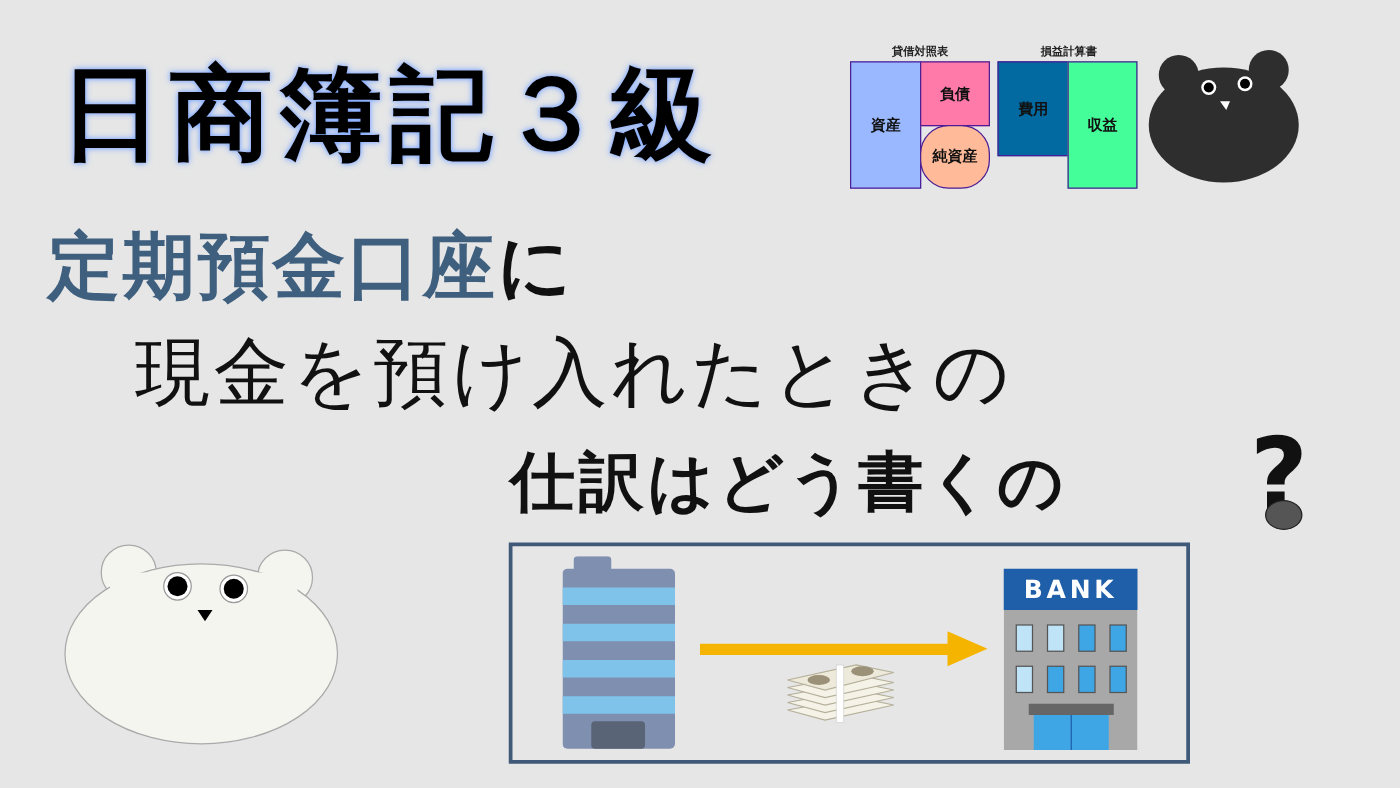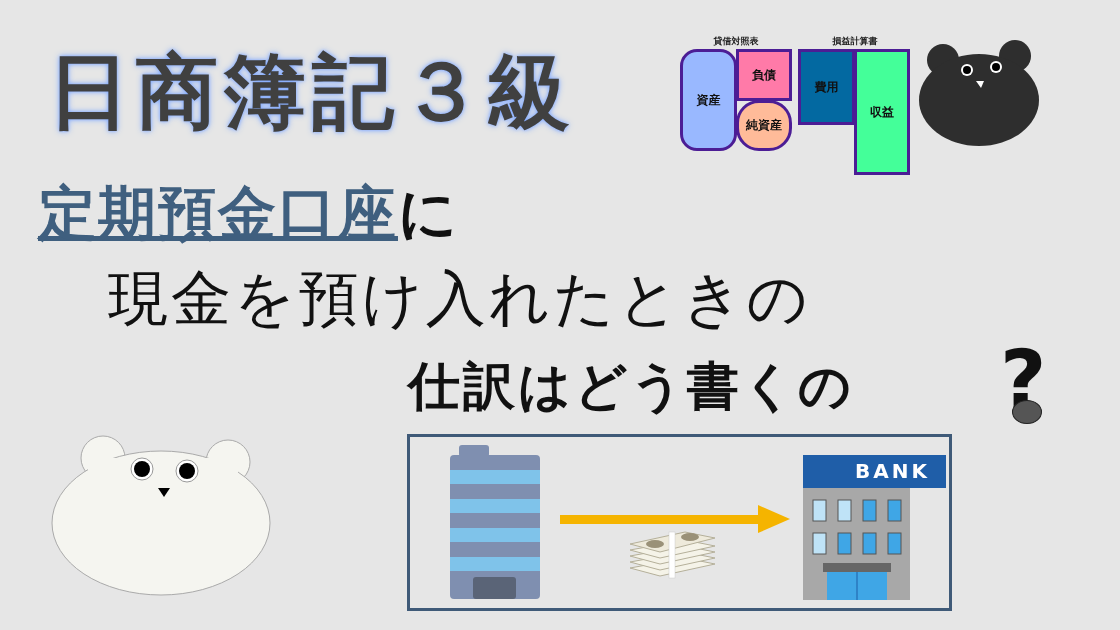--- a/index.html
+++ b/index.html
@@ -1,54 +1,54 @@
 <!DOCTYPE html>
 <html><head>
 <meta charset="utf-8">
 <style>
   html, body { margin:0; padding:0; }
   body { width:1120px; height:630px; background:#e6e6e6; position:relative; overflow:hidden;
          font-family:"DejaVu Sans","Liberation Sans",sans-serif; }
   .abs { position:absolute; }
 
-  .title { left:48px; top:42px; font-size:82px; font-weight:bold; color:#404040; letter-spacing:6px;
+  .title { left:48px; top:42px; font-size:82px; font-weight:bold; color:#000000; letter-spacing:6px;
            text-shadow:0 0 6px #7fa8ff, 0 0 3px #9dbcff; line-height:100px; white-space:nowrap; }
 
   .line1 { left:38px; top:178px; font-size:58px; font-weight:bold; line-height:70px; white-space:nowrap; letter-spacing:2px; }
-  .line1 .accent { color:#3f5f7f;text-decoration:underline; }
+  .line1 .accent { color:#3f5f7f; }
   .line1 .plain { color:#111; }
   .line2 { left:108px; top:262px; font-size:60px; font-weight:normal; color:#111; line-height:72px; white-space:nowrap; letter-spacing:3px; }
   .line3 { left:408px; top:350px; font-size:52px; font-weight:bold; color:#111; line-height:72px; white-space:nowrap; letter-spacing:3px; }
   .qmark { left:1000px; top:340px; font-size:80px; font-weight:bold; color:#111; line-height:80px; }
   .qdot { left:1012px; top:400px; width:28px; height:22px; background:#555; border-radius:50%; border:1px solid #222; }
 
   
   .bs-label, .pl-label { font-size:9px; color:#222; font-weight:bold; text-align:center; }
   .bs-label { left:680px; top:35px; width:112px; }
   .pl-label { left:800px; top:35px; width:110px; }
-  .box { position:absolute; display:flex; align-items:center; justify-content:center; font-size:12px; font-weight:bold; color:#111; box-sizing:border-box; border:3px solid #4c1d95; }
+  .box { position:absolute; display:flex; align-items:center; justify-content:center; font-size:12px; font-weight:bold; color:#111; box-sizing:border-box; border:1px solid #4c1d95; }
 
   .frame { left:407px; top:434px; width:545px; height:177px; border:3px solid #3f5a78; box-sizing:border-box; }
 </style>
 </head>
 <body>
 
 <div class="abs title">日商簿記３級</div>
 
 <div class="abs bs-label">貸借対照表</div>
 <div>
-  <div class="box" style="left:680px;top:49px;width:57px;height:102px;background:#99b8ff;border-radius:17px;">資産</div>
+  <div class="box" style="left:680px;top:49px;width:57px;height:102px;background:#99b8ff;">資産</div>
   <div class="box" style="left:736px;top:49px;width:56px;height:52px;background:#ff7aa8;">負債</div>
   <div class="box" style="left:736px;top:100px;width:56px;height:51px;background:#ffbb99;border-radius:23px;">純資産</div>
 </div>
 
 <div class="abs pl-label">損益計算書</div>
 <div>
   <div class="box" style="left:798px;top:49px;width:57px;height:76px;background:#0369a1;">費用</div>
-  <div class="box" style="left:854px;top:49px;width:56px;height:126px;background:#44ff99;font-family:Liberation Mono, monospace;">収益</div>
+  <div class="box" style="left:854px;top:49px;width:56px;height:102px;background:#44ff99;font-family:Liberation Mono, monospace;">収益</div>
 </div>
 
 <svg class="abs" style="left:915px;top:38px;" width="125" height="110">
   <circle cx="28" cy="22" r="16" fill="#2e2e2e"></circle>
   <circle cx="100" cy="18" r="16" fill="#2e2e2e"></circle>
   <ellipse cx="64" cy="62" rx="60" ry="46" fill="#2e2e2e"></ellipse>
   <circle cx="52" cy="32" r="6" fill="#fff"></circle>
     <circle cx="52" cy="32" r="4" fill="#000"></circle>
   <circle cx="81" cy="29" r="6" fill="#fff"></circle>
     <circle cx="81" cy="29" r="4" fill="#000"></circle>
@@ -99,21 +99,21 @@
     <polygon points="5,28 60,18 90,24 35,36" fill="#f5f3e8"></polygon>
     <polygon points="5,22 60,12 90,18 35,30" fill="#f5f3e8"></polygon>
     <polygon points="5,16 60,4 90,10 35,24" fill="#eeeadb"></polygon>
   </g>
   <ellipse cx="30" cy="16" rx="9" ry="4" fill="#9a9178"></ellipse>
   <ellipse cx="65" cy="9" rx="9" ry="4" fill="#9a9178"></ellipse>
   <rect x="44" y="4" width="6" height="46" fill="#fff" stroke="#ccc" stroke-width="0.5"></rect>
 </svg>
 
 <div class="abs" style="left:803px;top:455px;width:107px;height:145px;">
-  <div style="position:absolute;left:0;top:0;width:107px;height:33px;background:#1f5ea8;color:#fff;font-weight:bold;font-size:20px;text-align:center;line-height:33px;letter-spacing:3px;padding-left:36px;">BANK</div>
+  <div style="position:absolute;left:0;top:0;width:107px;height:33px;background:#1f5ea8;color:#fff;font-weight:bold;font-size:20px;text-align:center;line-height:33px;letter-spacing:3px;">BANK</div>
   <svg style="position:absolute;left:0;top:33px;" width="107" height="112">
     <rect x="0" y="0" width="107" height="112" fill="#a8a8a8"></rect>
     <g stroke="#555" stroke-width="1">
       <rect x="10" y="12" width="13" height="21" fill="#bfe3f7"></rect>
       <rect x="35" y="12" width="13" height="21" fill="#bfe3f7"></rect>
       <rect x="60" y="12" width="13" height="21" fill="#3fa6e6"></rect>
       <rect x="85" y="12" width="13" height="21" fill="#3fa6e6"></rect>
       <rect x="10" y="45" width="13" height="21" fill="#bfe3f7"></rect>
       <rect x="35" y="45" width="13" height="21" fill="#3fa6e6"></rect>
       <rect x="60" y="45" width="13" height="21" fill="#3fa6e6"></rect>

